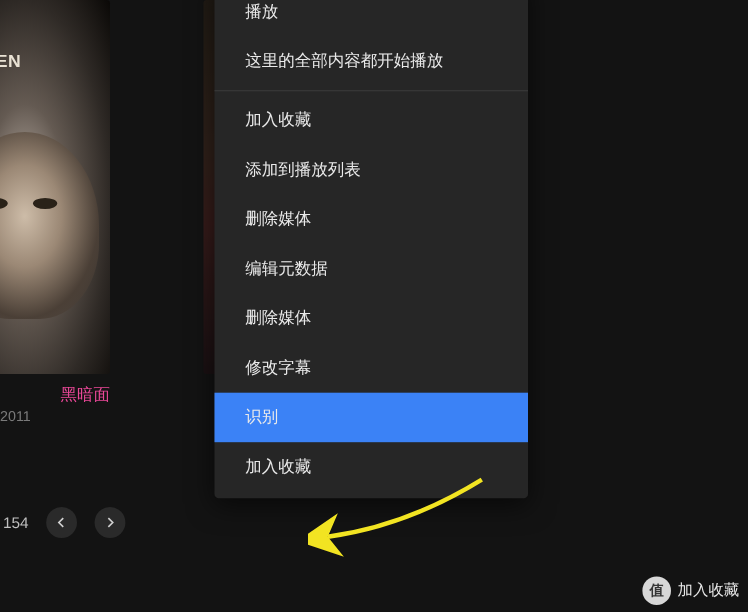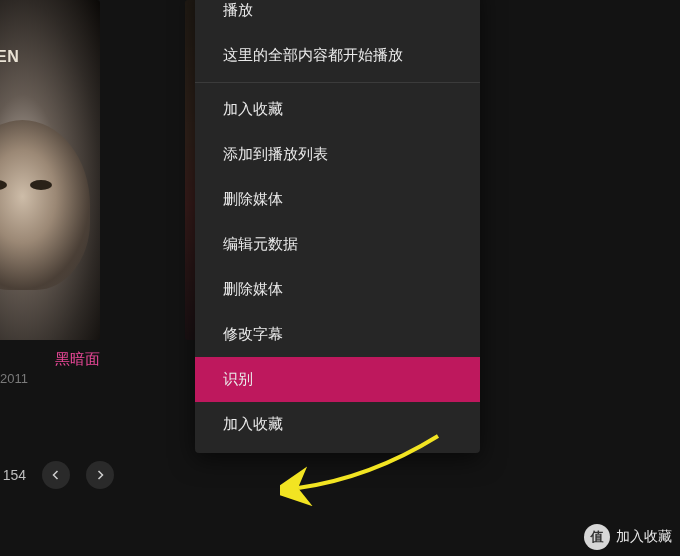--- a/index.html
+++ b/index.html
@@ -51,21 +51,21 @@
     .context-menu {
       position: absolute; left: 195px; top: -18px;
       width: 285px; background: #262626;
       box-shadow: 0 6px 24px rgba(0,0,0,0.6);
       border-radius: 4px; padding: 6px 0;
     }
     .menu-item {
       padding: 13px 28px; font-size: 15px; color: #eaeaea;
       cursor: pointer; white-space: nowrap;
     }
-    .menu-item.highlight { background: #be185d; }
+    .menu-item.highlight { background: #3b82f6; }
     .menu-divider { height: 1px; background: #3b3b3b; margin: 4px 0; }
     .arrow-annot { position: absolute; left: 280px; top: 428px; pointer-events: none; }
     .watermark {
       position: absolute; right: 8px; bottom: 6px;
       display: flex; align-items: center; gap: 6px;
       color: #e8e8e8; font-size: 14px; font-weight: 500;
     }
     .wm-badge {
       width: 26px; height: 26px; border-radius: 50%;
       background: #d7d7d7; color: #333;

